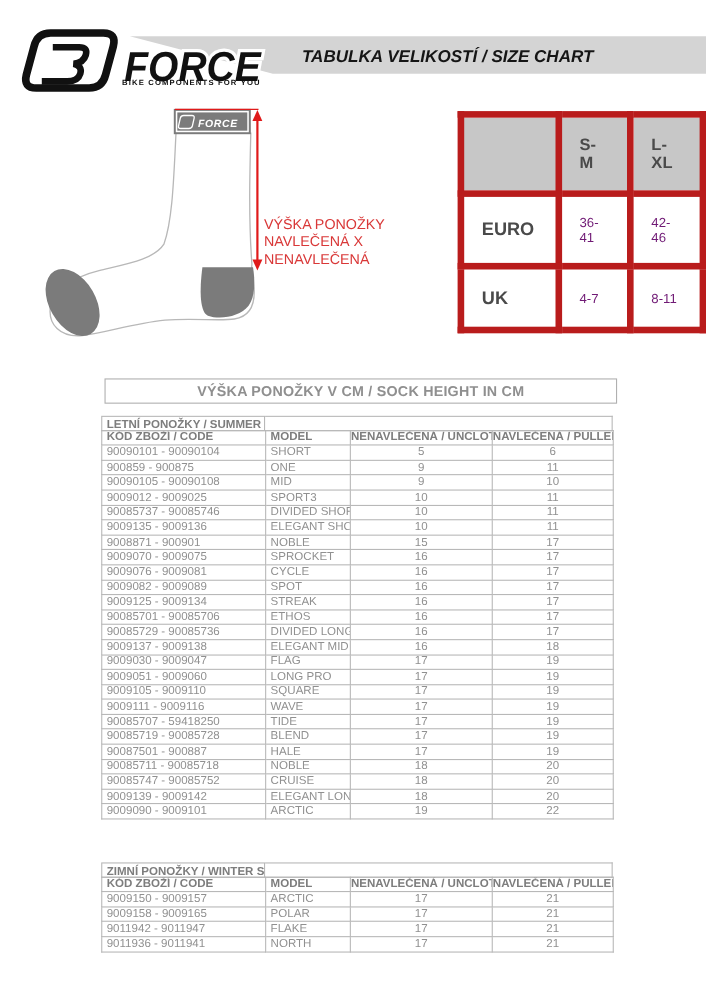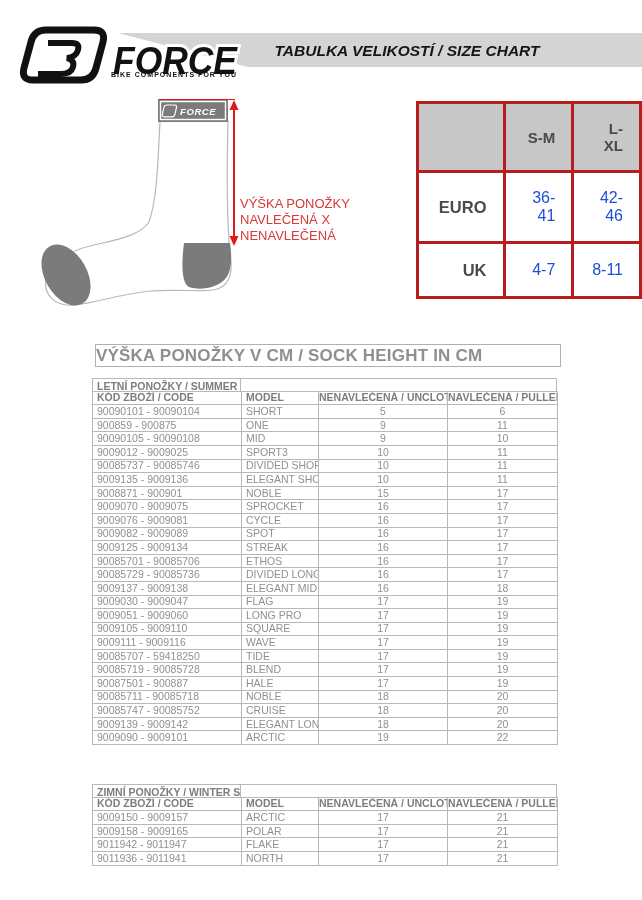--- a/index.html
+++ b/index.html
@@ -10,29 +10,29 @@
   
   .hdr-svg{position:absolute;left:0;top:0;}
 
   
   .sock-svg{position:absolute;left:40px;top:88px;}
   .note{position:absolute;left:240px;top:196px;width:150px;color:#d93838;
         font-size:13px;line-height:16px;font-weight:normal;}
 
   
   .sizes{position:absolute;left:416px;top:101px;border-collapse:collapse;table-layout:fixed;}
-  .sizes th,.sizes td{border:3px solid #b91c1c;text-align:right;padding:16px;overflow:hidden;}
+  .sizes th,.sizes td{border:6px solid #b91c1c;text-align:left;padding:16px;overflow:hidden;}
   .sizes th{background:#c7c7c7;height:30px;font-size:15px;font-weight:bold;color:#4a4a4a;}
-  .sizes td{height:20px;font-size:16px;color:#1d4ed8;background:#fff;}
+  .sizes td{height:20px;font-size:12px;color:#701a75;background:#fff;}
   .sizes td.rowlabel{font-size:16.5px;font-weight:bold;color:#4a4a4a;}
 
   
   .section-box{position:absolute;left:95px;top:344px;width:464px;height:21px;
-        border:1px solid #b0b0b0;text-align:left;line-height:21px;
-        font-size:17px;font-weight:bold;color:#8f8f8f;letter-spacing:.2px;}
+        border:1px solid #b0b0b0;text-align:center;line-height:21px;
+        font-size:13px;font-weight:bold;color:#8f8f8f;letter-spacing:.2px;}
 
   
   .block{position:absolute;left:92px;width:465px;}
   .block-title-row{display:flex;}
   .block-title{width:149px;box-sizing:border-box;border:1px solid #b8b8b8;
         height:13.6px;line-height:12px;padding:1px 0 0 4px;
         font-size:10.5px;font-weight:bold;color:#7d7d7d;white-space:nowrap;overflow:hidden;}
   .block-title-rest{flex:1;box-sizing:border-box;border:1px solid #b8b8b8;border-left:none;}
   .datatable{border-collapse:collapse;table-layout:fixed;width:465px;margin-top:-1px;}
   .datatable th,.datatable td{border:1px solid #b8b8b8;height:12.6px;line-height:11px;

